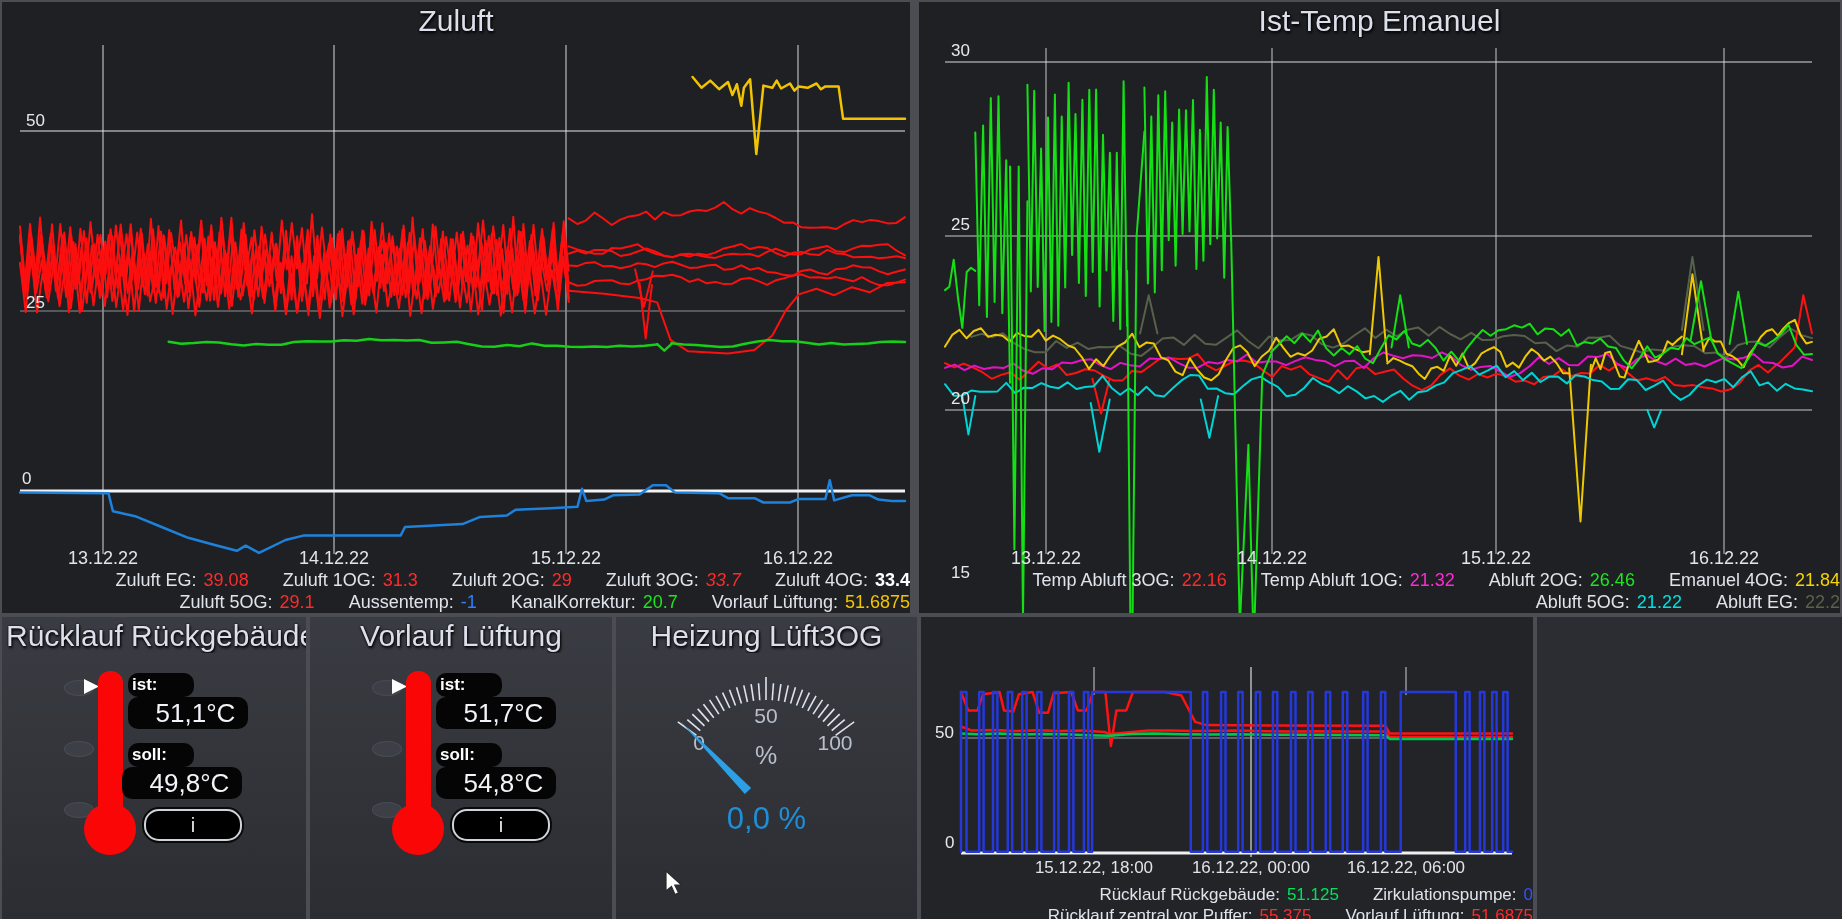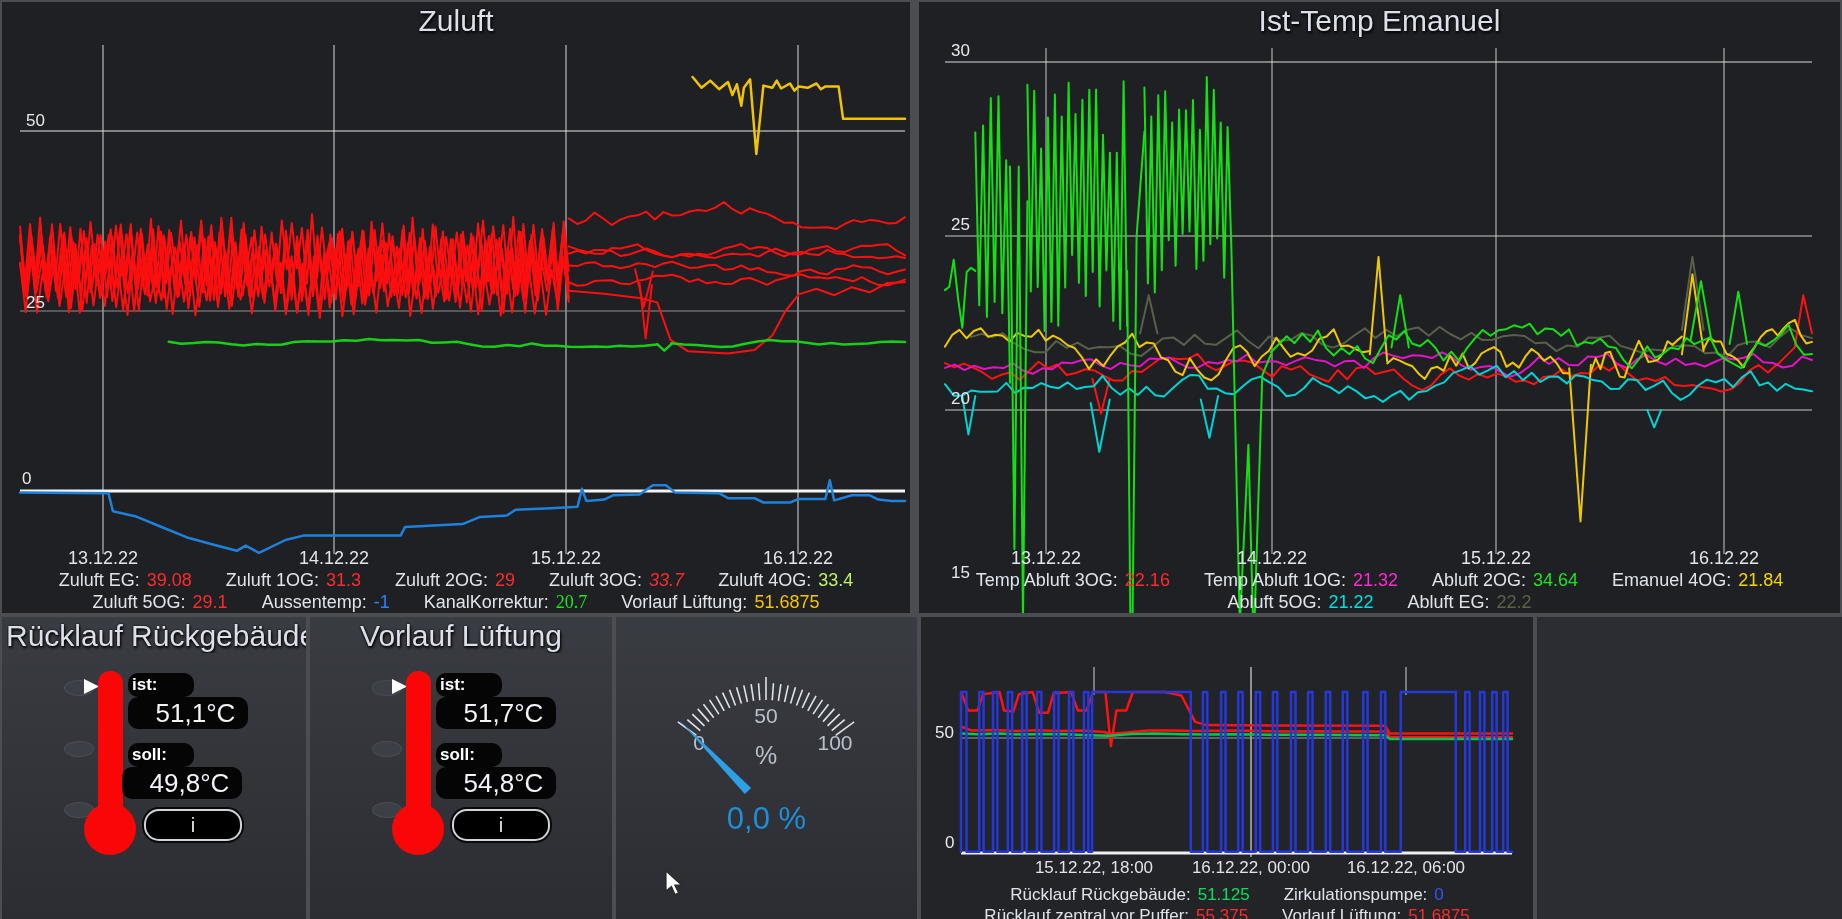--- a/index.html
+++ b/index.html
@@ -8,21 +8,21 @@
   .panel{position:absolute;box-sizing:border-box;}
   .chart-panel{background:#1e2024;}
   .widget-panel{background:linear-gradient(180deg,#3a3c43 0%,#2b2d32 100%);}
   .empty-panel{background:#2b2d32;}
   .panel-title{position:absolute;top:2px;left:0;right:0;text-align:center;
     font-size:30px;color:#dce0ea;text-shadow:1px 2px 3px #000,0 0 2px #000;
     white-space:nowrap;overflow:hidden;}
   .panel-title.left{text-align:left;padding-left:4px;}
   svg.chart{position:absolute;left:0;top:0;}
   .legend{position:absolute;left:0;right:0;display:flex;flex-direction:column;
-    align-items:center;font-size:18px;color:#dfe3ea;line-height:22px;}
+    align-items:flex-end;font-size:18px;color:#dfe3ea;line-height:22px;}
   .legend-row{display:flex;gap:34px;white-space:nowrap;}
   .lg-val{margin-left:7px;}
   
   .thermo-bar{position:absolute;width:25px;background:#fb0607;border-radius:12px 12px 0 0;}
   .thermo-bulb{position:absolute;width:52px;height:52px;border-radius:50%;background:#fb0607;}
   .handle{position:absolute;width:28px;height:14px;border-radius:50%;
     background:#3c3f46;border:1px solid #4a4d55;}
   .pill{position:absolute;background:#050505;border-radius:10px;color:#fff;
     display:flex;align-items:center;padding-left:4px;box-sizing:border-box;}
   .pill.small{height:24px;width:66px;font-size:17px;font-weight:bold;}
@@ -72,26 +72,26 @@
       <text x="564" y="562" fill="#e0e4ea" font-size="18" text-anchor="middle">15.12.22</text>
       <text x="796" y="562" fill="#e0e4ea" font-size="18" text-anchor="middle">16.12.22</text>
     </svg>
   <div class="panel-title">Zuluft</div>
   <div class="legend" style="top:567px">
       <div class="legend-row">
         <span><span>Zuluft EG:</span><span class="lg-val" style="color: rgb(255, 42, 42);">39.08</span></span>
         <span><span>Zuluft 1OG:</span><span class="lg-val" style="color: rgb(255, 42, 42);">31.3</span></span>
         <span><span>Zuluft 2OG:</span><span class="lg-val" style="color: rgb(255, 42, 42);">29</span></span>
         <span><span>Zuluft 3OG:</span><span class="lg-val" style="color: rgb(255, 42, 42); font-style: italic;">33.7</span></span>
-        <span><span>Zuluft 4OG:</span><span class="lg-val" style="color: #bef264;">33.4</span></span>
+        <span><span>Zuluft 4OG:</span><span class="lg-val" style="color: #ffffff; font-weight: bold;">33.4</span></span>
       </div>
       <div class="legend-row">
         <span><span>Zuluft 5OG:</span><span class="lg-val" style="color: rgb(255, 42, 42);">29.1</span></span>
         <span><span>Aussentemp:</span><span class="lg-val" style="color: rgb(47, 127, 255);">-1</span></span>
-        <span><span>KanalKorrektur:</span><span class="lg-val" style="color: rgb(30, 229, 30); font-family: Liberation Serif, serif;">20.7</span></span>
+        <span><span>KanalKorrektur:</span><span class="lg-val" style="color: rgb(30, 229, 30);">20.7</span></span>
         <span><span>Vorlauf Lüftung:</span><span class="lg-val" style="color: rgb(245, 196, 0);">51.6875</span></span>
       </div>
     </div>
 </div>
 
 <div class="panel chart-panel" style="left:919px;top:2px;width:921px;height:611px">
   <svg class="chart" width="921" height="611" viewBox="0 0 921 611">
       <line x1="127" y1="46" x2="127" y2="552" stroke="#c8c8c8" stroke-width="1"></line>
       <line x1="353" y1="46" x2="353" y2="552" stroke="#c8c8c8" stroke-width="1"></line>
       <line x1="577" y1="46" x2="577" y2="552" stroke="#c8c8c8" stroke-width="1"></line>
@@ -136,21 +136,21 @@
       <text x="127" y="562" fill="#e0e4ea" font-size="18" text-anchor="middle">13.12.22</text>
       <text x="353" y="562" fill="#e0e4ea" font-size="18" text-anchor="middle">14.12.22</text>
       <text x="577" y="562" fill="#e0e4ea" font-size="18" text-anchor="middle">15.12.22</text>
       <text x="805" y="562" fill="#e0e4ea" font-size="18" text-anchor="middle">16.12.22</text>
     </svg>
   <div class="panel-title">Ist-Temp Emanuel</div>
   <div class="legend" style="top:567px">
       <div class="legend-row">
         <span><span>Temp Abluft 3OG:</span><span class="lg-val" style="color: rgb(255, 42, 42);">22.16</span></span>
         <span><span>Temp Abluft 1OG:</span><span class="lg-val" style="color: rgb(255, 42, 212);">21.32</span></span>
-        <span><span>Abluft 2OG:</span><span class="lg-val" style="color: rgb(30, 229, 30);">34.64</span></span>
+        <span><span>Abluft 2OG:</span><span class="lg-val" style="color: rgb(30, 229, 30);">26.46</span></span>
         <span><span>Emanuel 4OG:</span><span class="lg-val" style="color: rgb(245, 212, 0);">21.84</span></span>
       </div>
       <div class="legend-row">
         <span><span>Abluft 5OG:</span><span class="lg-val" style="color: rgb(0, 224, 224);">21.22</span></span>
         <span><span>Abluft EG:</span><span class="lg-val" style="color: rgb(90, 99, 73);">22.2</span></span>
       </div>
     </div>
 </div>
 
 <div class="panel widget-panel" style="left:2px;top:617px;width:304px;height:302px">
@@ -181,20 +181,21 @@
   <div class="thermo-bar" style="left:96px;top:54px;height:158px"></div>
   <div class="thermo-bulb" style="left:82px;top:186px"></div>
   <div class="pill small" style="left:126px;top:56px">ist:</div>
   <div class="pill big" style="left:126px;top:80px">51,7°C</div>
   <div class="pill small" style="left:126px;top:126px">soll:</div>
   <div class="pill big" style="left:126px;top:150px">54,8°C</div>
   <button class="i-btn" style="left:142px;top:192px">i</button>
 </div>
 
 <div class="panel widget-panel" style="left:616px;top:617px;width:301px;height:302px">
+  <div class="panel-title">Heizung Lüft3OG</div>
   <svg class="chart" width="301" height="302">
       <line x1="80.4245384837545" y1="118.45046830284733" x2="61.817147613130714" y2="104.93140750012044" stroke="#dfe3ea" stroke-width="1.6"></line>
       <line x1="84.26884803305705" y1="113.54356970468932" x2="71.27548078377762" y2="102.58125208817442" stroke="#dfe3ea" stroke-width="1.6"></line>
       <line x1="88.4584893760056" y1="108.9280225885914" x2="76.29330704335555" y2="97.05332937935947" stroke="#dfe3ea" stroke-width="1.6"></line>
       <line x1="92.9714513912916" y1="104.62807565728532" x2="81.69836620119806" y2="91.90339293837661" stroke="#dfe3ea" stroke-width="1.6"></line>
       <line x1="97.78402432759083" y1="100.66631954461714" x2="87.46226169467272" y2="87.15849898948332" stroke="#dfe3ea" stroke-width="1.6"></line>
       <line x1="102.87092436749839" y1="97.0635681311205" x2="93.55471174246898" y2="82.84357578494665" stroke="#dfe3ea" stroke-width="1.6"></line>
       <line x1="108.20542646113589" y1="93.83874919411946" x2="99.94370843601159" y2="78.98129263946865" stroke="#dfe3ea" stroke-width="1.6"></line>
       <line x1="113.75950473156253" y1="91.00880496685308" x2="106.59568589942954" y2="75.5919408323938" stroke="#dfe3ea" stroke-width="1.6"></line>
       <line x1="119.50397971434191" y1="88.58860312905433" x2="113.4756966346188" y2="72.69332700340229" stroke="#dfe3ea" stroke-width="1.6"></line>

